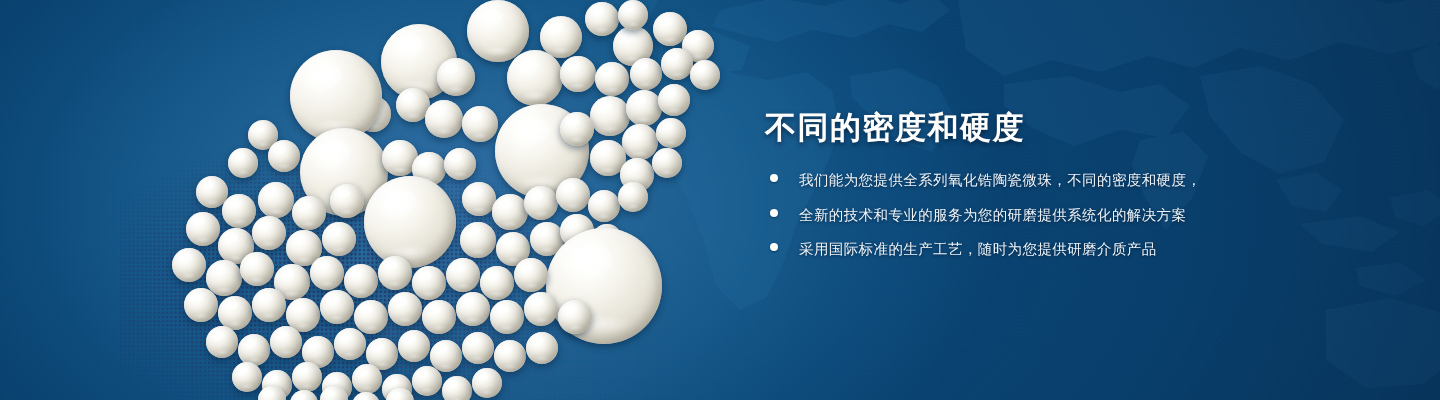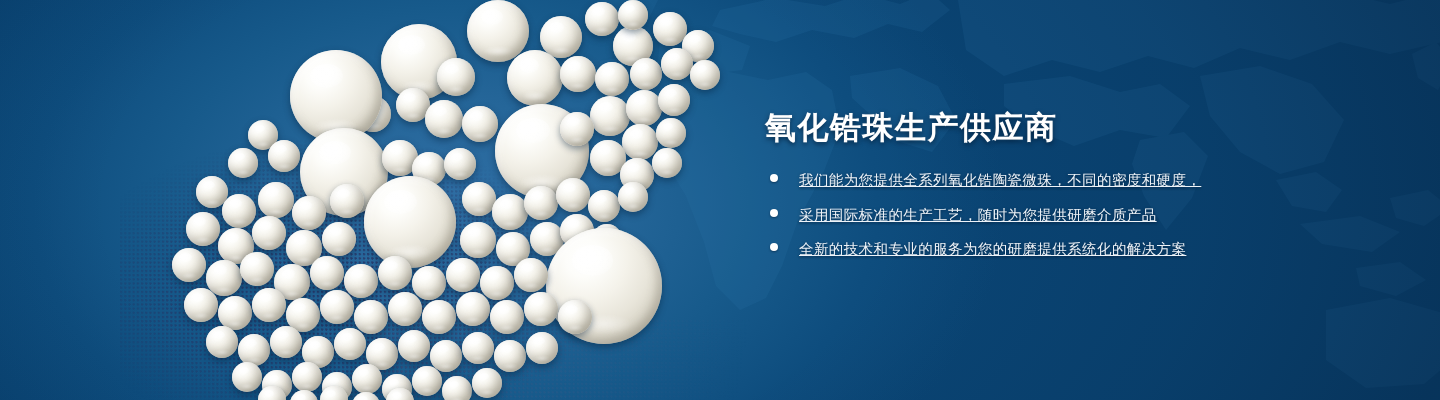--- a/index.html
+++ b/index.html
@@ -104,21 +104,21 @@
     width:8px;height:8px;border-radius:50%;
     background:#ffffff;
     box-shadow:0 1px 2px rgba(2,24,48,.5);
   }
   .bullet-text{
     font-size:14.5px;line-height:24.5px;
     color:#eef3f8;
     letter-spacing:.4px;
     text-shadow:0 1px 3px rgba(2,24,48,.7);
   }
-  .bullet-text .ln{display:block;text-decoration:underline;}
+  .bullet-text .ln{display:block;}
 </style>
 </head>
 <body>
 
 <div class="banner">
 
   <div class="bg-base"></div>
 
   <div class="bg-map">
     <svg viewBox="0 0 880 430" preserveAspectRatio="none" aria-hidden="true">
@@ -263,41 +263,41 @@
       <div class="bead" style="left: 472px; top: 368px; width: 30px; height: 30px;"></div>
       <div class="bead" style="left: 258px; top: 386px; width: 28px; height: 28px;"></div>
       <div class="bead" style="left: 290px; top: 390px; width: 28px; height: 28px;"></div>
       <div class="bead" style="left: 320px; top: 386px; width: 28px; height: 28px;"></div>
       <div class="bead" style="left: 352px; top: 392px; width: 28px; height: 28px;"></div>
       <div class="bead" style="left: 386px; top: 388px; width: 28px; height: 28px;"></div>
     </div>
 
   <div class="content">
 
-    <div class="title">氧化锆珠生产供应商</div>
+    <div class="title">不同的密度和硬度</div>
 
     <div class="bullets">
 
       <div class="bullet-row">
         <span class="bullet-dot"></span>
         <div class="bullet-text">
           <span class="ln">我们能为您提供全系列氧化锆陶瓷微珠，不同的密度和硬度，</span>
         </div>
       </div>
 
       <div class="bullet-row">
         <span class="bullet-dot"></span>
         <div class="bullet-text">
+          <span class="ln">全新的技术和专业的服务为您的研磨提供系统化的解决方案</span>
+        </div>
+      </div>
+
+      <div class="bullet-row">
+        <span class="bullet-dot"></span>
+        <div class="bullet-text">
           <span class="ln">采用国际标准的生产工艺，随时为您提供研磨介质产品</span>
         </div>
       </div>
 
-      <div class="bullet-row">
-        <span class="bullet-dot"></span>
-        <div class="bullet-text">
-          <span class="ln">全新的技术和专业的服务为您的研磨提供系统化的解决方案</span>
-        </div>
-      </div>
-
     </div>
   </div>
 
 </div>
 
 </body></html>

